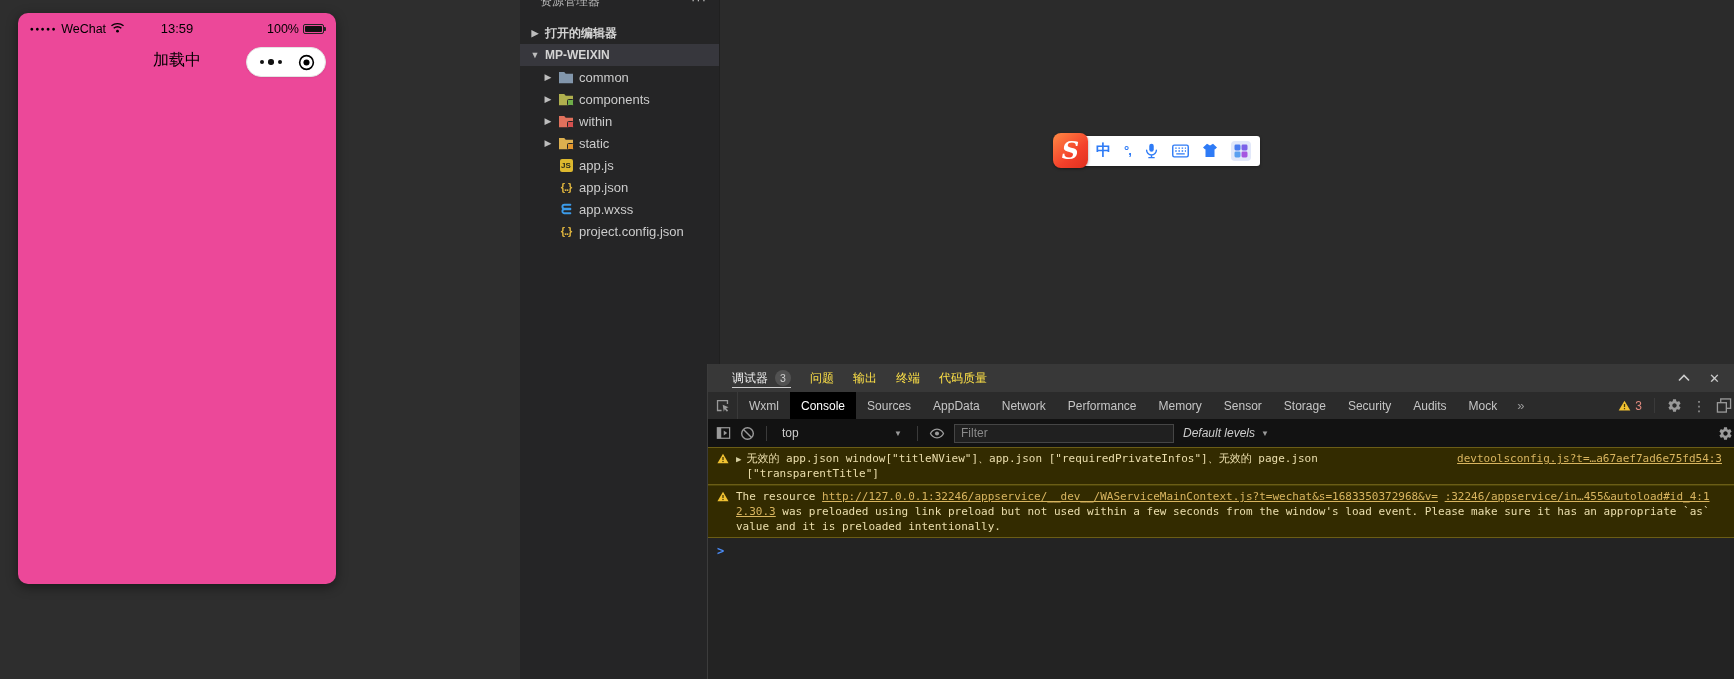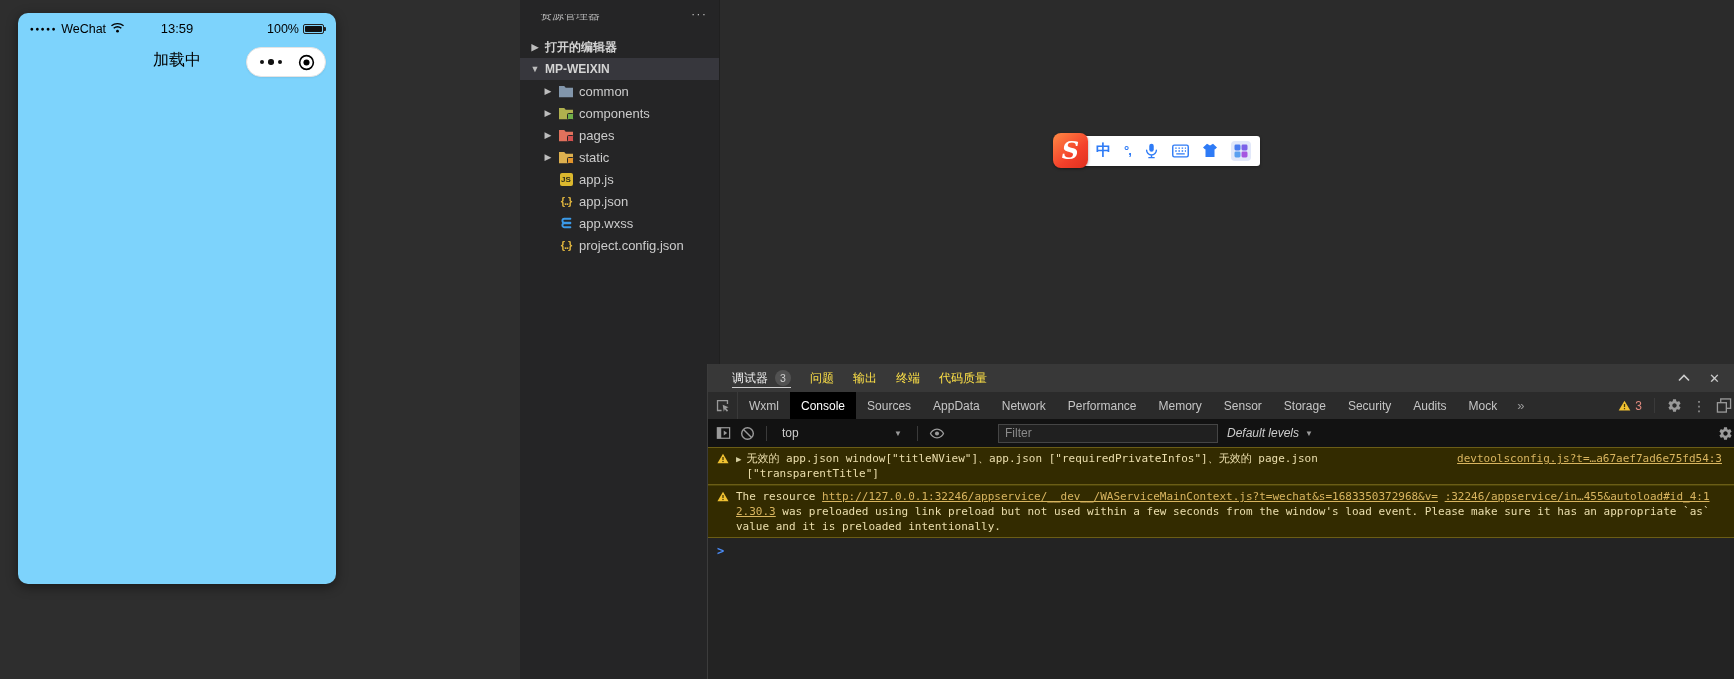--- a/index.html
+++ b/index.html
@@ -1,20 +1,20 @@
 <!DOCTYPE html>
 <html style="--accent-blue: #2e7bf6; --row-selected: #37373d; --warn-bg: #332b00; --warn-border: #6b5d16; --warn-text: #ecdfad; --link-color: #d9b55f;"><head>
 <meta charset="utf-8">
 <style>
   * { margin:0; padding:0; box-sizing:border-box; }
   html,body { width:1734px; height:679px; overflow:hidden; }
   body { position:relative; background:#2e2e2e; font-family:"Liberation Sans",sans-serif; }
 
   
-  .phone { position:absolute; left:18px; top:13px; width:318px; height:571px; background:#7dd3fc;
+  .phone { position:absolute; left:18px; top:13px; width:318px; height:571px; background:#ec4899;
            border-radius:10px; box-shadow:0 3px 12px rgba(0,0,0,.45); color:#000; }
   .statusbar { height:26px; position:relative; display:flex; align-items:center; padding:6px 12px 0; }
   .sb-left { display:flex; align-items:center; gap:4px; font-size:12.5px; }
   .sb-dots { font-size:6.5px; letter-spacing:1.5px; position:relative; top:-1px; }
   .sb-time { position:absolute; left:0; right:0; top:8px; text-align:center; font-size:13px; }
   .sb-right { margin-left:auto; display:flex; align-items:center; gap:4px; font-size:12.5px; }
   .batt { position:relative; width:21px; height:10px; border:1px solid #222; border-radius:2px; }
   .batt i { position:absolute; left:1px; top:1px; bottom:1px; right:1px; background:#111; border-radius:1px; }
   .batt::after { content:""; position:absolute; right:-3px; top:2px; width:2px; height:4px; background:#222; border-radius:0 1px 1px 0; }
   .titlebar { height:42px; position:relative; }
@@ -23,21 +23,21 @@
              border:1px solid #e4e4e4; border-radius:16px; display:flex; align-items:center;
              box-shadow:0 1px 2px rgba(0,0,0,.06); }
   .cap-dots { display:flex; align-items:center; gap:4px; margin-left:13px; }
   .cap-dots i { width:4px; height:4px; background:#111; border-radius:50%; }
   .cap-dots i:nth-child(2) { width:5.5px; height:5.5px; }
   .cap-home { margin-left:auto; margin-right:9px; display:flex; }
 
   
   .explorer { position:absolute; left:520px; top:0; width:199px; height:679px; background:#252526;
               color:#cccccc; font-size:13px; }
-  .exp-header { height:13px; overflow:hidden; position:relative;margin-top:14px; }
+  .exp-header { height:13px; overflow:hidden; position:relative; }
   .exp-title { position:absolute; top:-7px; left:20px; font-size:12px; color:#b8b8b8; }
   .exp-more { position:absolute; top:-8px; right:12px; font-size:13px; color:#b8b8b8; letter-spacing:1px; }
   .sections { margin-top:9px; }
   .section { height:22px; display:flex; align-items:center; padding-left:10px; gap:5px;
              font-weight:700; font-size:12px; color:#d4d4d4; cursor:pointer; }
   .section.selected { background:var(--row-selected,#37373d); }
   .chev { width:10px; font-size:9px; color:#bdbdbd; text-align:center; flex:none; }
   .trow { height:22px; display:flex; align-items:center; padding-left:23px; gap:5px; color:#cccccc; cursor:pointer; }
   .ficon { width:16px; height:16px; flex:none; display:flex; align-items:center; justify-content:center; }
   .jsbadge { display:inline-block; width:13px; height:13px; background:#dcb82e; color:#2b2b1a;
@@ -89,21 +89,21 @@
   .vsep { width:1px; height:15px; background:#3a3a3a; margin:0 12px; }
   .dicon { color:#9a9a9a; display:flex; align-items:center; cursor:pointer; }
   .kebab { font-size:14px; color:#9a9a9a; padding:0 10px; cursor:pointer; }
 
   .ctoolbar { height:28px; flex:none; background:#121212; display:flex; align-items:center;
               gap:9px; padding:0 8px; color:#9a9a9a; }
   .ctx { display:flex; align-items:center; justify-content:space-between; width:128px;
          color:#cccccc; font-size:12px; padding:0 4px; cursor:pointer; }
   .caret { color:#9a9a9a; font-size:8px; }
   .filter { width:220px; height:19px; background:#202020; border:1px solid #454545;
-            color:#cccccc; font-size:12px; padding:0 6px; font-family:"Liberation Sans",sans-serif; outline:none;margin-left:44px; }
+            color:#cccccc; font-size:12px; padding:0 6px; font-family:"Liberation Sans",sans-serif; outline:none; }
   .filter::placeholder { color:#8a8a8a; }
   .levels { display:flex; align-items:center; gap:6px; color:#cccccc; font-size:12px; cursor:pointer;font-style:italic; }
   .tb-gear-right { margin-left:auto; margin-right:-7px; }
 
   .cbody { flex:1; background:#232323; overflow:hidden;
            font-family:"DejaVu Sans Mono",monospace; font-size:11px; line-height:15px; }
   .cmsg { display:flex; align-items:flex-start; background:var(--warn-bg,#332b00);
           border-bottom:1px solid var(--warn-border,#6b5d16); padding:3px 12px 3px 8px;
           color:var(--warn-text,#ecdfad); }
   .cmsg:first-child { border-top:1px solid var(--warn-border,#6b5d16); }
@@ -198,21 +198,21 @@
           <span>components</span>
         </div>
         <div class="trow">
           <span class="chev">▶</span>
           <span class="ficon">
             <svg width="16" height="14" viewBox="0 0 16 14">
               <path d="M1 2h5.2l1.5 1.8H15v9.4H1z" fill="#e0715c"></path>
               <rect x="9.5" y="7.5" width="6" height="6" rx="1" fill="#d4504f" stroke="#252526" stroke-width="1"></rect>
             </svg>
           </span>
-          <span>pages</span>
+          <span>within</span>
         </div>
         <div class="trow">
           <span class="chev">▶</span>
           <span class="ficon">
             <svg width="16" height="14" viewBox="0 0 16 14">
               <path d="M1 2h5.2l1.5 1.8H15v9.4H1z" fill="#ddb04f"></path>
               <rect x="9.5" y="7.5" width="6" height="6" rx="1" fill="#e2952c" stroke="#252526" stroke-width="1"></rect>
             </svg>
           </span>
           <span>static</span>

